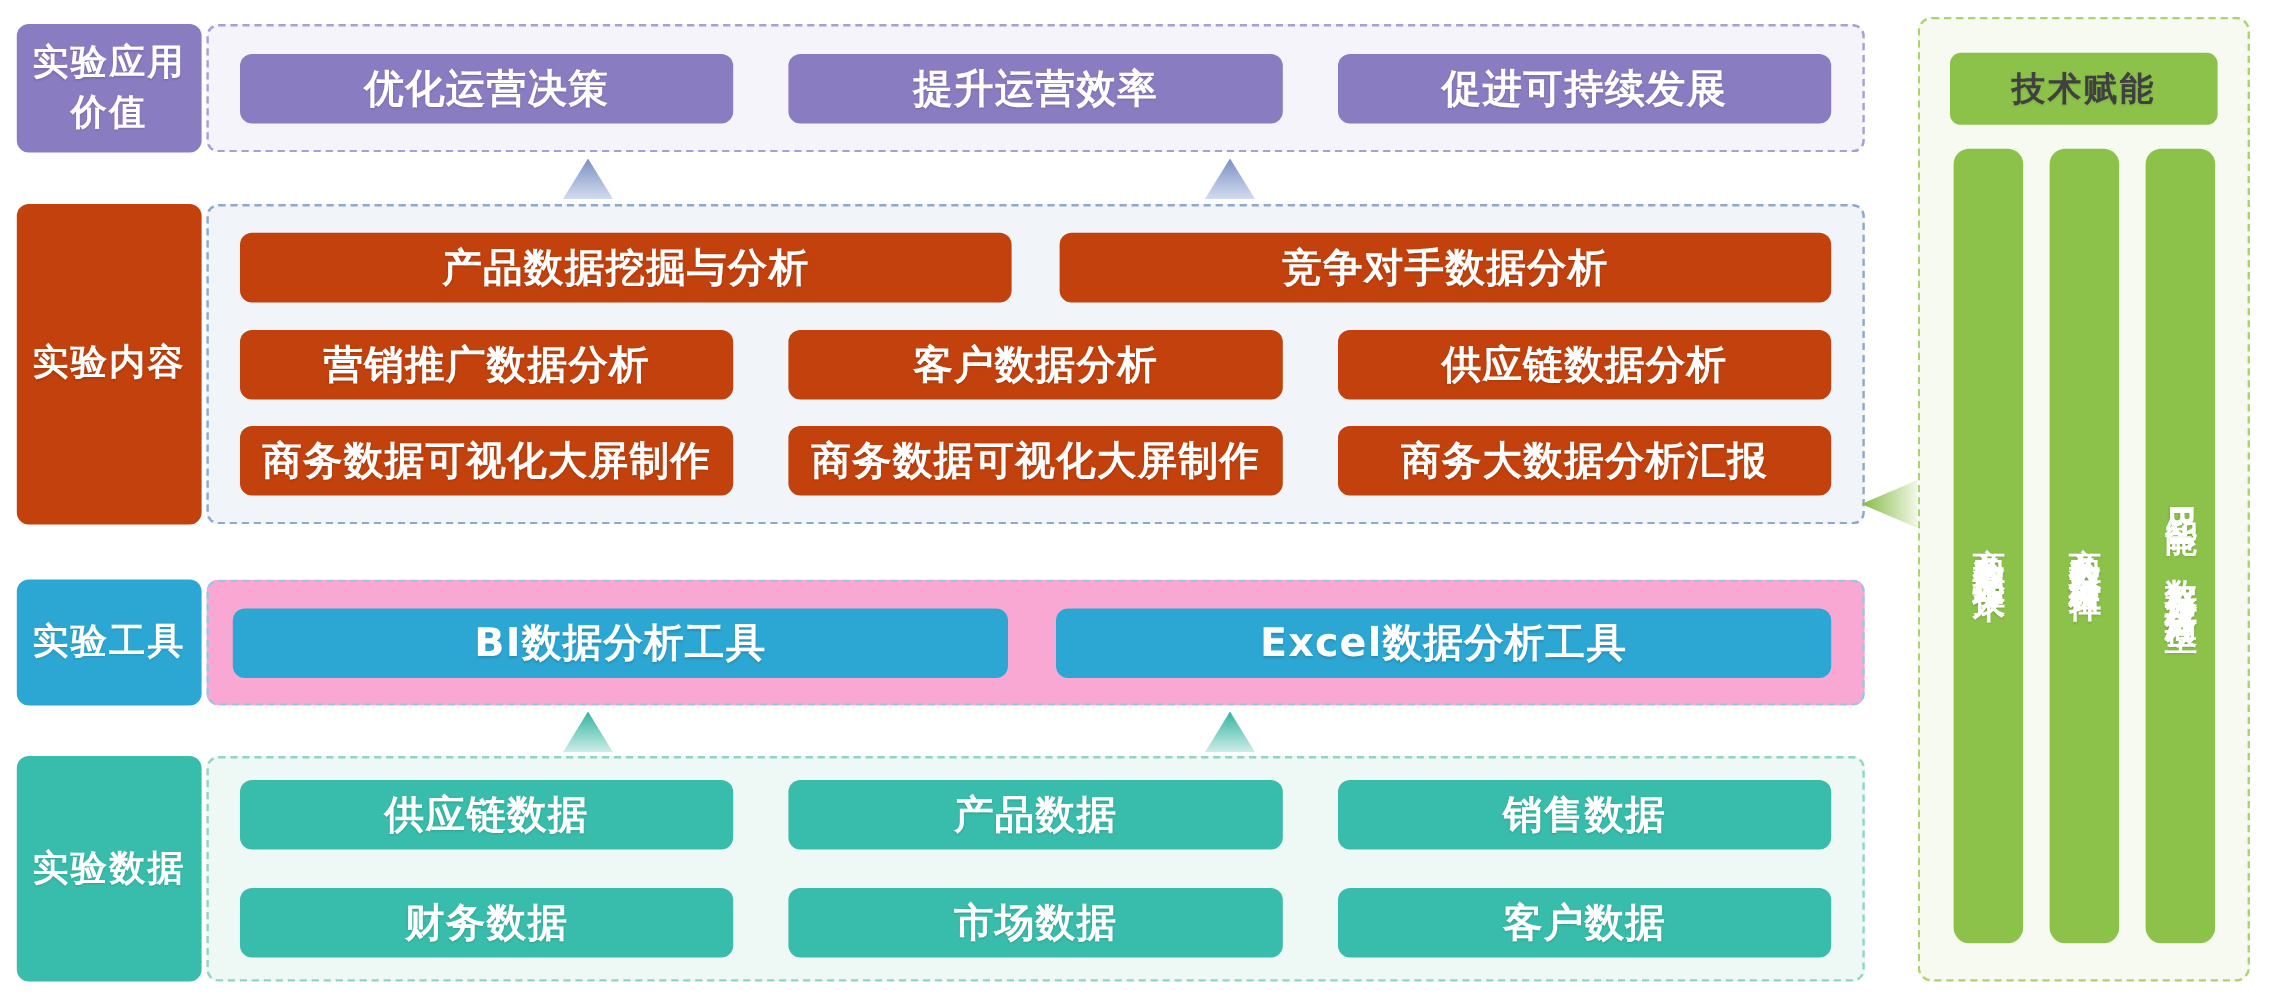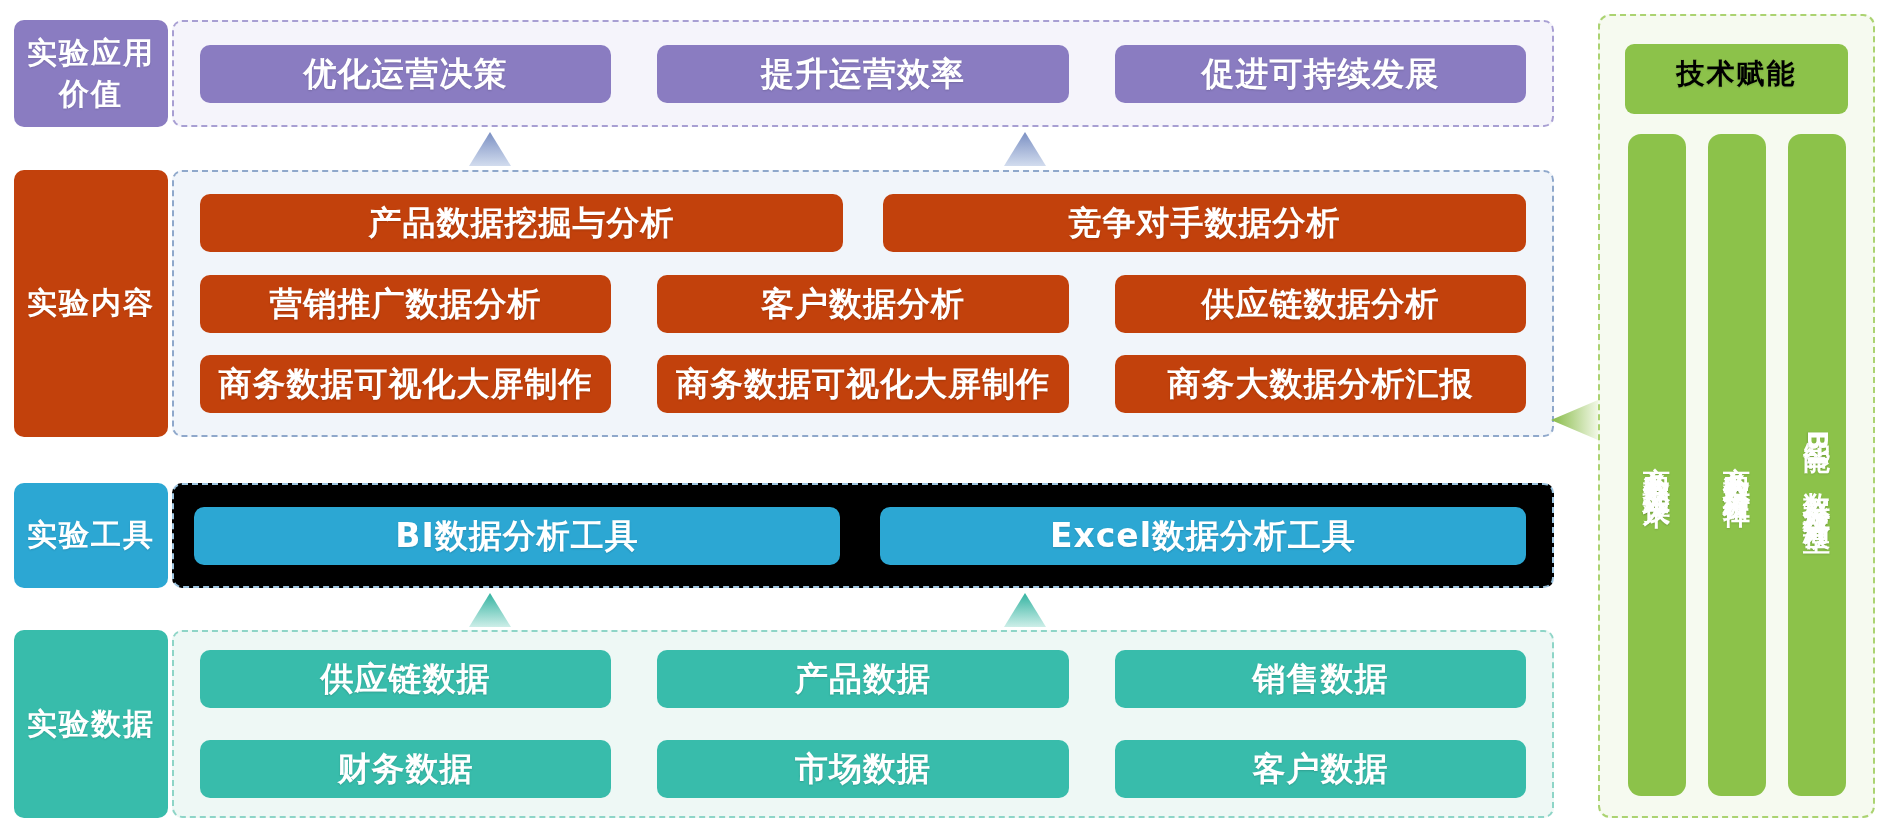--- a/index.html
+++ b/index.html
@@ -36,21 +36,21 @@
   .gap{position:relative;}
   .g1{height:43px;}
   .g2{height:46px;}
   .g3{height:42px;}
   
   .c-purple .band-label,.c-purple .pill{background:#8a7cc1;}
   .c-purple .band-box{background:#f5f4fb;border-color:#a89fd3;}
   .c-blue .band-label,.c-blue .pill{background:#c2410c;}
   .c-blue .band-box{background:#f1f5fa;border-color:#8fa8cb;}
   .c-cyan .band-label,.c-cyan .pill{background:#2ca7d3;}
-  .c-cyan .band-box{background:#000000;border-color:#9cc4e0;padding-left:20px;}
+  .c-cyan .band-box{background:#f9a8d4;border-color:#9cc4e0;padding-left:20px;}
   .c-teal .band-label,.c-teal .pill{background:#38bcab;}
   .c-teal .band-box{background:#eef8f5;border-color:#8ed5c7;gap:15px;}
   
   .arrow-up{
     position:absolute;top:5px;width:42px;height:34px;
     clip-path:polygon(50% 0,0 100%,100% 100%);
   }
   .arrow-up.blue{background:linear-gradient(180deg,#7b90c3 0%,#d2dcee 100%);}
   .arrow-up.teal{background:linear-gradient(180deg,#33b3a1 0%,#cdeee8 100%);}
   .a1{left:455px;}
@@ -59,22 +59,22 @@
     position:absolute;left:1551px;top:400px;width:47px;height:40px;
     clip-path:polygon(0 50%,100% 0,100% 100%);
     background:linear-gradient(90deg,#85ba44 0%,#f1f7e6 100%);
   }
   
   .side{
     position:absolute;left:1598px;top:14px;width:277px;height:804px;
     border:2px dashed #abd371;border-radius:12px;background:#f6faf0;box-sizing:border-box;
   }
   .side-title{
-    width:223px;height:70px;margin:28px auto 0;background:#8cc24a;border-radius:9px;
-    color:#000000;font-size:28px;font-weight:600;text-align:center;line-height:60px;
+    width:223px;height:60px;margin:28px auto 0;background:#8cc24a;border-radius:9px;
+    color:#404040;font-size:28px;font-weight:600;text-align:center;line-height:60px;
     letter-spacing:2px;text-shadow:0 1px 2px rgba(0,0,0,.12);
   }
   .bars{display:flex;justify-content:center;gap:22px;margin-top:20px;height:662px;}
   .vbar{
     width:58px;background:#8cc24a;border-radius:13px;
     display:flex;align-items:center;justify-content:center;
   }
   .vbar span{
     writing-mode:vertical-rl;text-orientation:mixed;color:#fff;
     font-size:27px;font-weight:600;letter-spacing:5px;

